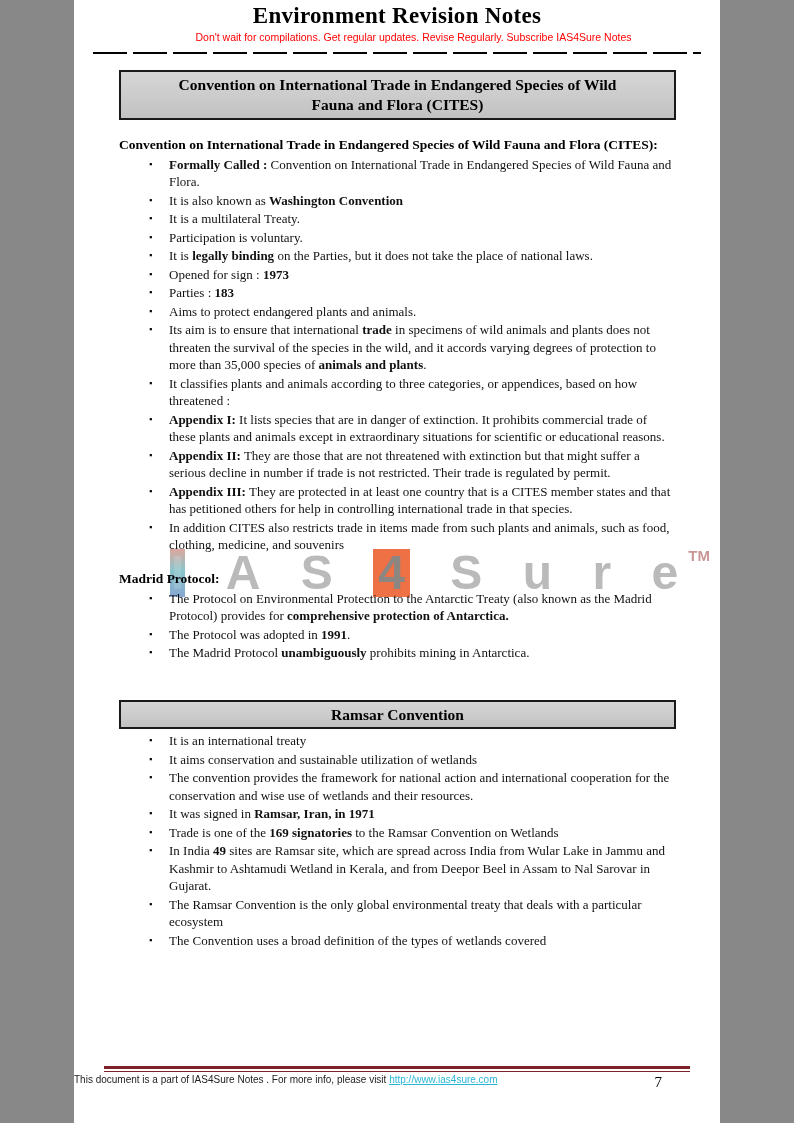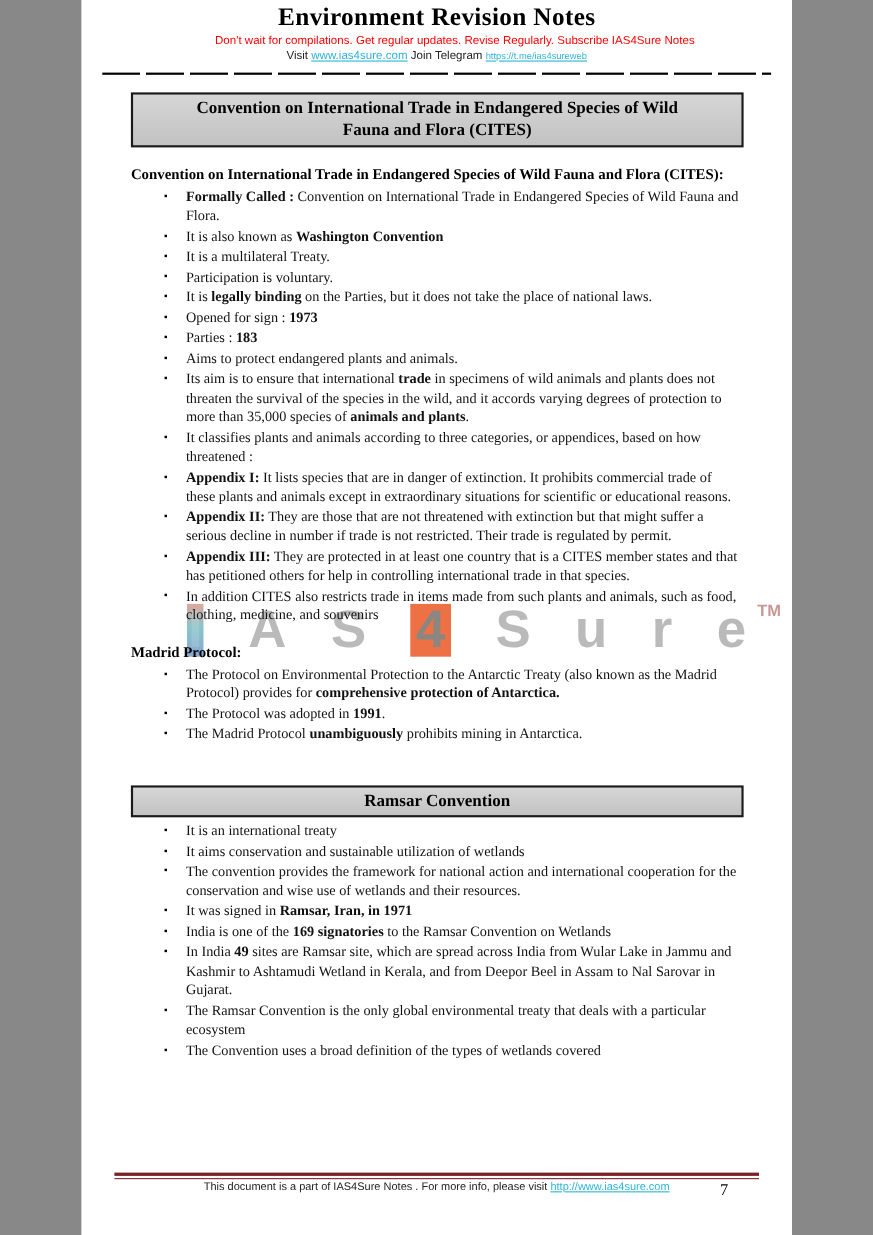--- a/index.html
+++ b/index.html
@@ -100,21 +100,21 @@
   }
   
   .doc-footer { position: absolute; left: 0; right: 0; top: 1066px; z-index: 2; }
   .footer-rule {
     margin: 0 30px;
     height: 6px;
     border-top: 3px solid #7c2128;
     border-bottom: 1px solid #7c2128;
   }
   .f1 {
-    margin-top: 2px; text-align: center;
+    margin-top: 2px; 
     font-family: "Liberation Sans", sans-serif;
     font-size: 10px; color: #222;
   }
   .f2 {
     margin-top: 2px; text-align: center;
     font-family: "Liberation Sans", sans-serif;
     font-size: 9px; color: #333;
   }
   .page-number {
     position: absolute; right: 58px; top: 8px;
@@ -122,26 +122,20 @@
   }
 </style>
 </head>
 <body>
 
 <div class="page">
 
   <div class="doc-header">
     <div class="doc-title">Environment Revision Notes</div>
     <div class="tagline">Don't wait for compilations. Get regular updates. Revise Regularly. Subscribe IAS4Sure Notes</div>
-    <div class="visit-line">
-      <span>Visit </span>
-      <a class="link">www.ias4sure.com</a>
-      <span>  Join Telegram </span>
-      <a class="link small">https://t.me/ias4sureweb</a>
-    </div>
     <div class="dash-rule"></div>
   </div>
 
   <div class="watermark">
     <span class="wm-letters">
         <span class="wm-ch bar-teal">I</span>
         <span class="wm-ch">A</span>
         <span class="wm-ch">S</span>
         <span class="wm-ch block-orange">4</span>
         <span class="wm-ch">S</span>
@@ -247,21 +241,21 @@
         <li>
           <span class="marker">▪</span>
           <span class="txt"><span>The convention provides the framework for national action and international cooperation for the conservation and wise use of wetlands and their resources.</span></span>
         </li>
         <li>
           <span class="marker">▪</span>
           <span class="txt"><span>It was signed in </span><span class="b">Ramsar, Iran, in 1971</span></span>
         </li>
         <li>
           <span class="marker">▪</span>
-          <span class="txt"><span>India is one of the </span><span class="b">169 signatories</span><span> to the Ramsar Convention on Wetlands</span></span>
+          <span class="txt"><span>Trade is one of the </span><span class="b">169 signatories</span><span> to the Ramsar Convention on Wetlands</span></span>
         </li>
         <li>
           <span class="marker">▪</span>
           <span class="txt"><span>In India </span><span class="b">49</span><span> sites are Ramsar site, which are spread across India from Wular Lake in Jammu and Kashmir to Ashtamudi Wetland in Kerala, and from Deepor Beel in Assam to Nal Sarovar in Gujarat.</span></span>
         </li>
         <li>
           <span class="marker">▪</span>
           <span class="txt"><span>The Ramsar Convention is the only global environmental treaty that deals with a particular ecosystem</span></span>
         </li>
         <li>

